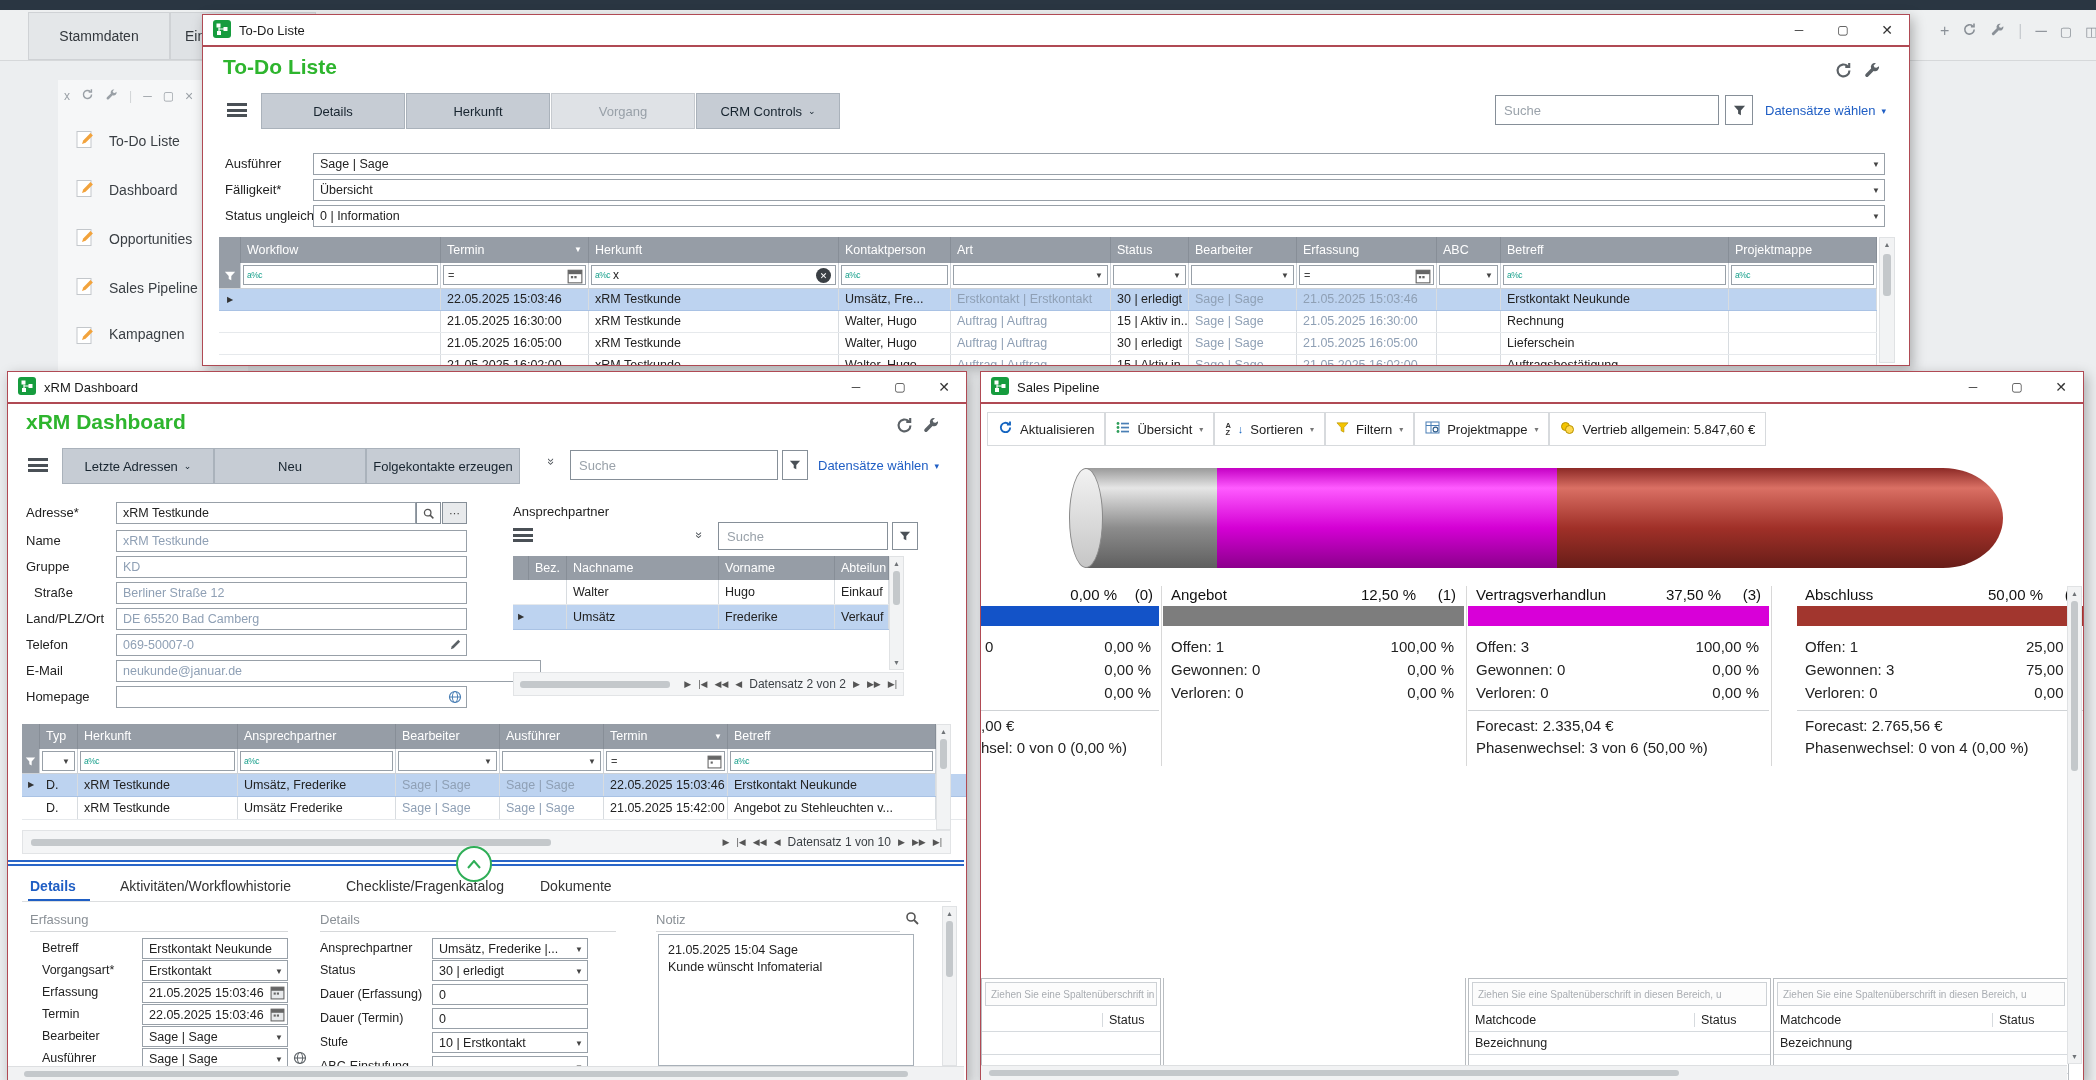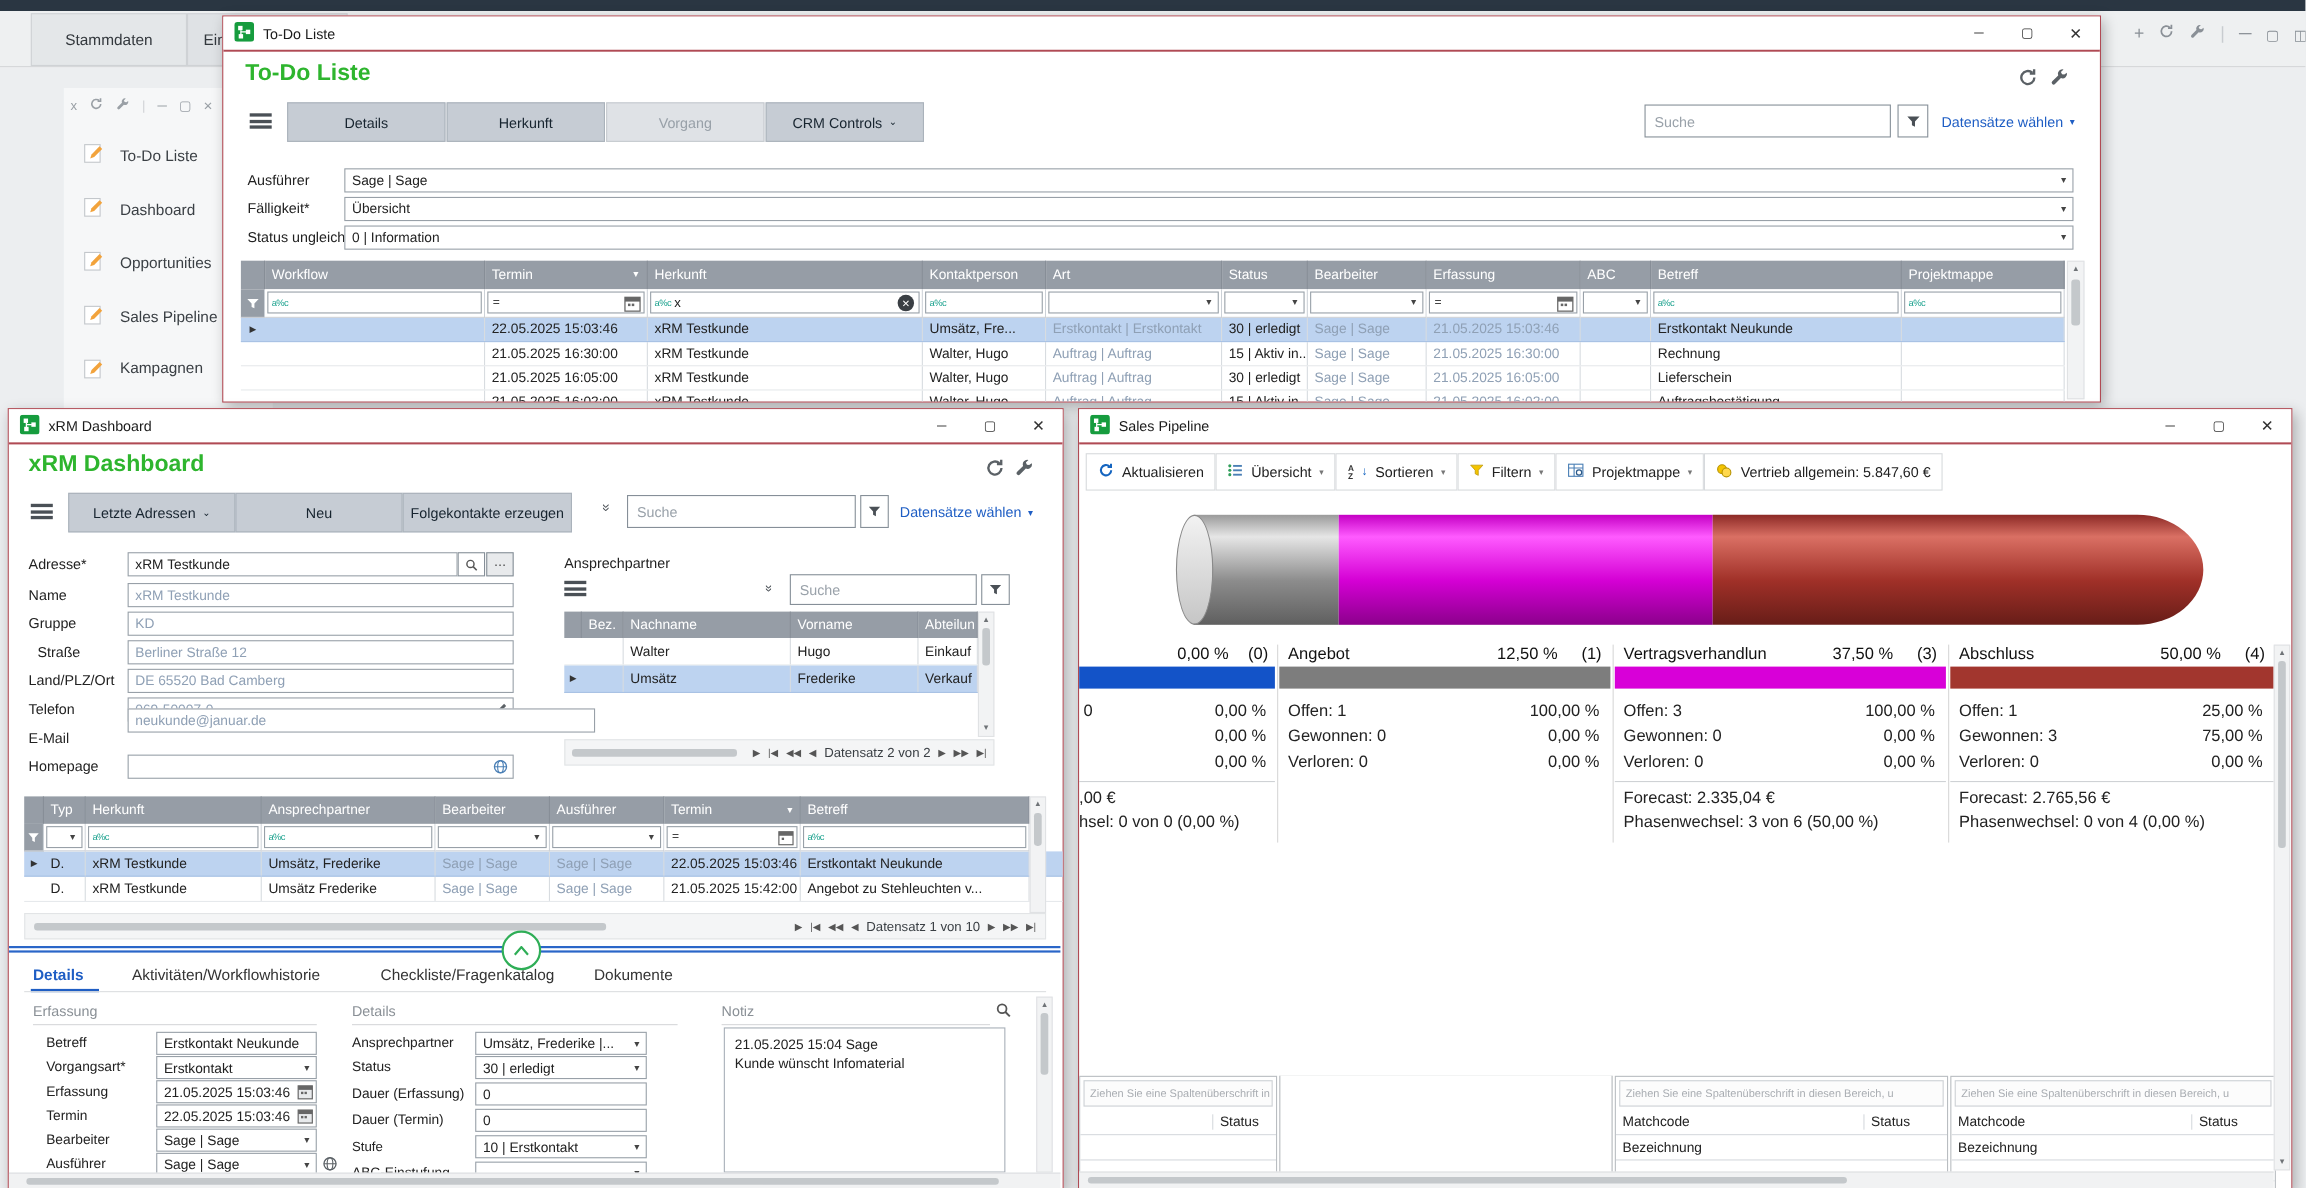--- a/index.html
+++ b/index.html
@@ -451,21 +451,21 @@
       <span class="muted">DE 65520 Bad Camberg</span>
     </div>
   <span class="frl" style="left:18px;top:265px">Telefon</span>
   <div class="fld" style="left:108px;top:262px;width:351px">
       <span class="muted">069-50007-0</span>
       <span class="abs" style="right:4px;top:3px"><svg width="13" height="13" viewBox="0 0 14 14">
           <path d="M2 12l1-3 7-7 2 2-7 7z" fill="#5b6166"></path>
         </svg></span>
     </div>
   <span class="frl" style="left:18px;top:291px">E-Mail</span>
-  <div class="fld" style="left:108px;top:272px;width:425px">
+  <div class="fld" style="left:108px;top:288px;width:425px">
       <span class="muted">neukunde@januar.de</span>
     </div>
   <span class="frl" style="left:18px;top:317px">Homepage</span>
   <div class="fld" style="left:108px;top:314px;width:351px">
       <span></span>
       <span class="abs" style="right:4px;top:3px"><svg width="14" height="14" viewBox="0 0 14 14">
           <circle cx="7" cy="7" r="5.5" fill="none" stroke="#4a7fb5" stroke-width="1.2"></circle>
           <ellipse cx="7" cy="7" rx="2.6" ry="5.5" fill="none" stroke="#4a7fb5" stroke-width="1"></ellipse>
           <line x1="1.5" y1="7" x2="12.5" y2="7" stroke="#4a7fb5" stroke-width="1"></line>
         </svg></span>
@@ -918,21 +918,21 @@
           <span style="flex:1;padding-left:8px">Verloren: 0</span>
           <span style="padding-right:10px">0,00 %</span>
         </div>
     </div>
     <div style="border-top:1px solid #cfd2d5;margin-top:6px;padding-top:6px">
       <div style="font-size:15px;height:22px;padding-left:8px">Forecast: 2.335,04 €</div>
       <div style="font-size:15px;height:22px;padding-left:8px">Phasenwechsel: 3 von 6 (50,00 %)</div>
     </div>
   </div>
 
-  <div class="abs" style="left:792px;top:214px;width:294px">
+  <div class="abs" style="left:816px;top:214px;width:294px">
     <div class="phead">
         <span style="flex:1;padding-left:8px">Abschluss</span>
         <span>50,00 %</span>
         <span style="width:40px;text-align:right;padding-right:8px">(4)</span>
       </div>
     <div class="pbar" style="background:#a2362e"></div>
     <div style="margin-top:9px">
       <div class="pstat">
           <span style="flex:1;padding-left:8px">Offen: 1</span>
           <span style="padding-right:10px">25,00 %</span>

